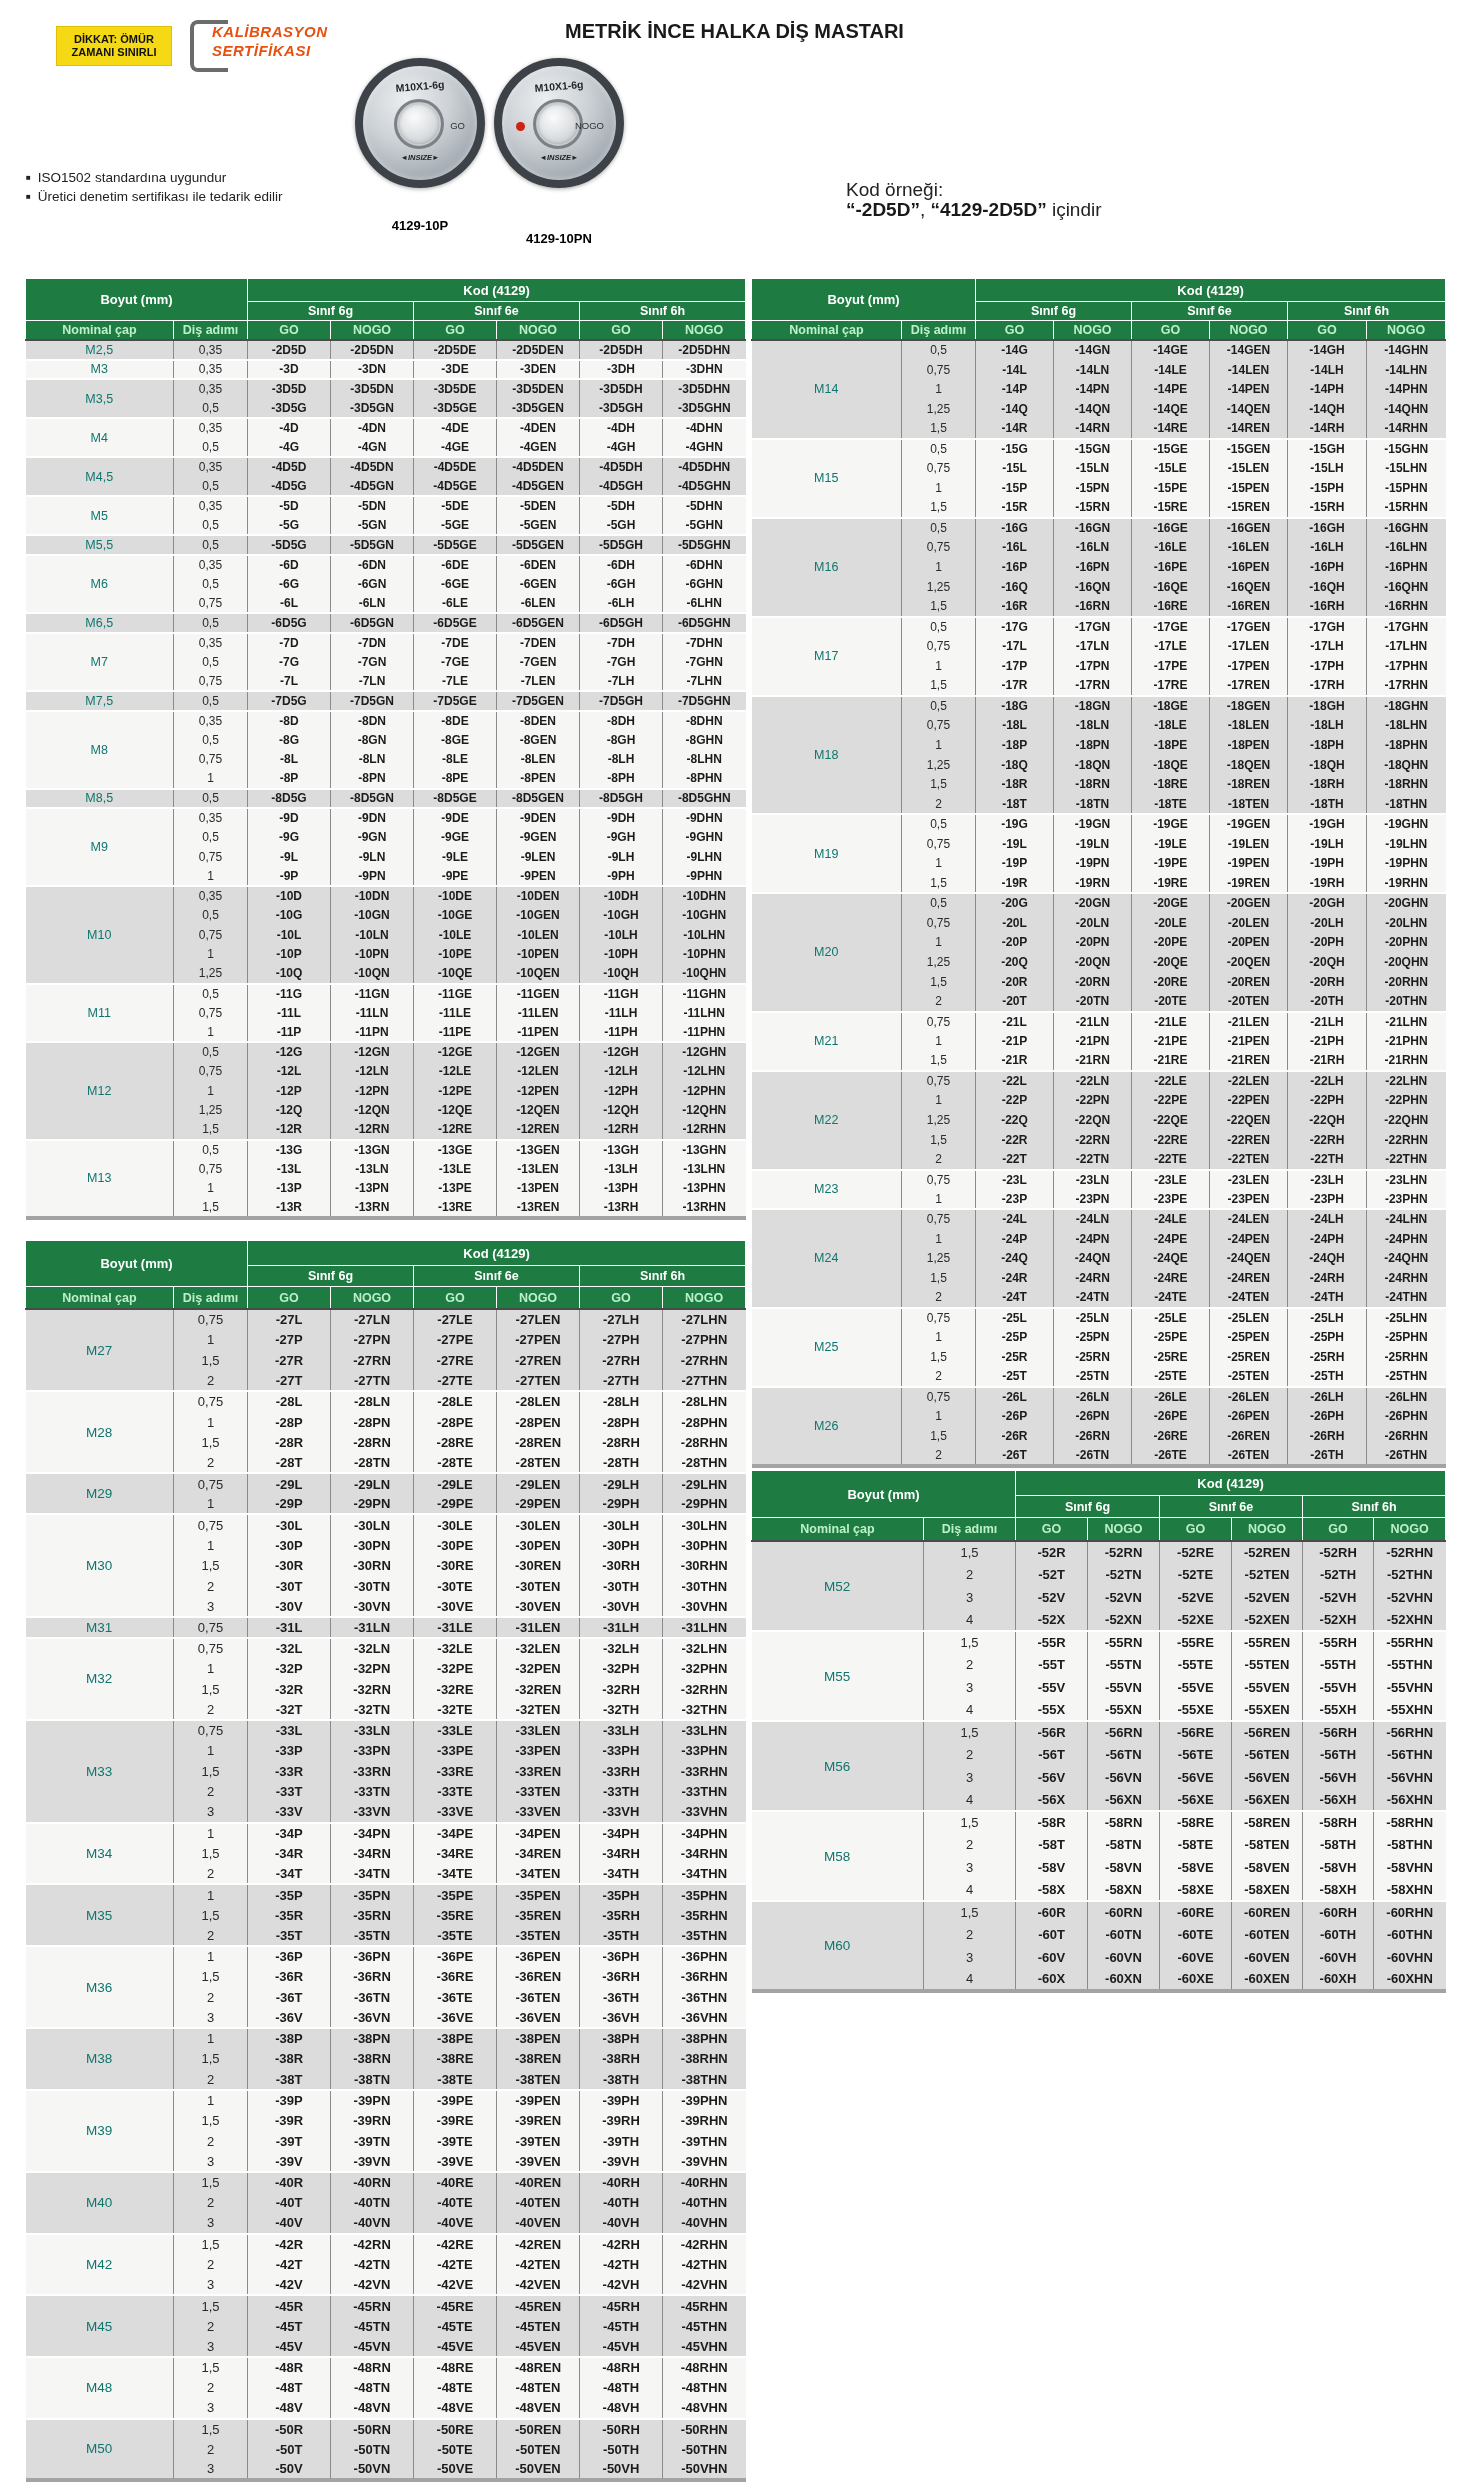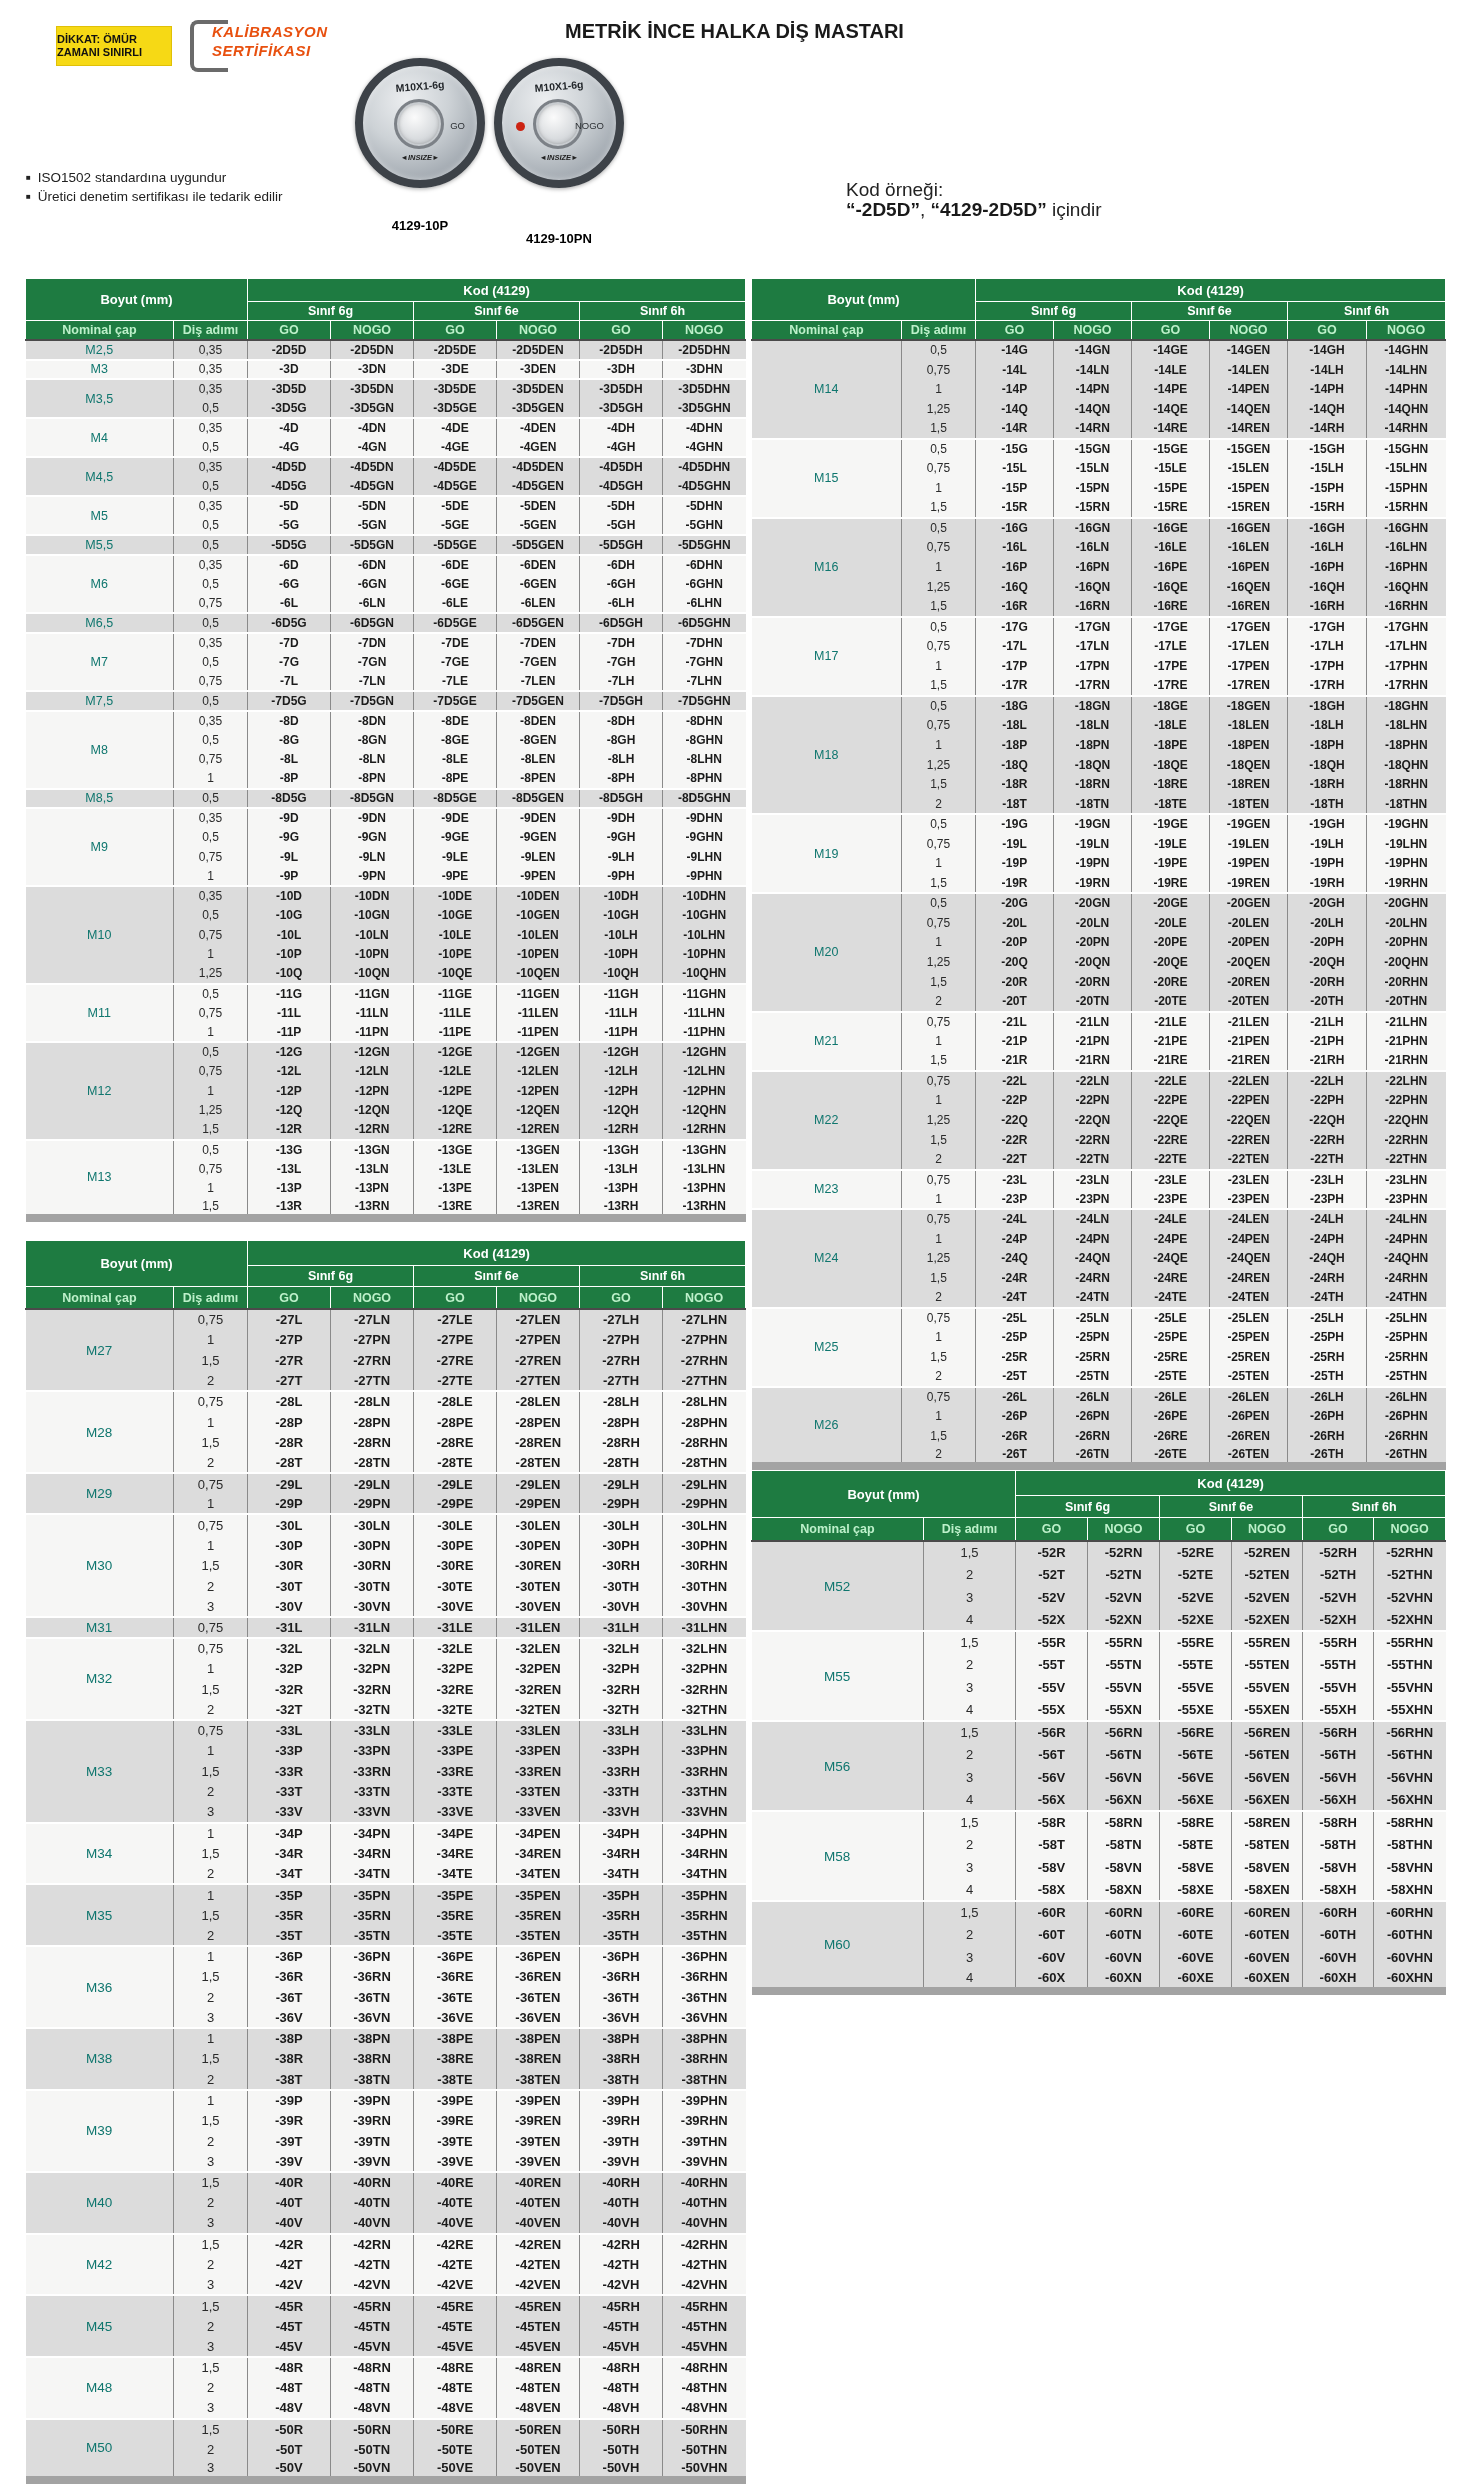--- a/index.html
+++ b/index.html
@@ -1,21 +1,21 @@
 <!DOCTYPE html>
 <html><head>
 <meta charset="utf-8">
 <style>
   html,body{margin:0;padding:0;background:#fff;}
   body{font-family:"Liberation Sans","DejaVu Sans",sans-serif;color:#222;}
   .page{position:relative;width:1469px;height:2488px;background:#fff;overflow:hidden;}
 
   
   .badge{position:absolute;left:56px;top:26px;width:114px;height:38px;background:#f6d915;
-         border:1px solid #e0c007;display:flex;flex-direction:column;align-items:flex-start;justify-content:center;
+         border:1px solid #e0c007;display:flex;flex-direction:column;align-items:center;justify-content:center;
          font-size:11px;font-weight:bold;color:#111;line-height:13px;text-align:center;}
   .calib{position:absolute;left:190px;top:18px;width:190px;height:52px;}
   .calib .bracket{position:absolute;left:0;top:2px;width:34px;height:44px;border:4px solid #6b6b6b;border-right:none;border-radius:8px 0 0 8px;}
   .calib .ltxt{position:absolute;left:22px;top:4px;font-style:italic;font-weight:bold;color:#e8500f;
                font-size:15px;line-height:19px;letter-spacing:0.5px;white-space:nowrap;}
   .title{position:absolute;left:0;top:20px;width:100%;text-align:center;font-size:20px;font-weight:bold;color:#1a1a1a;}
 
   
   .ring{position:absolute;width:130px;height:130px;border-radius:50%;box-sizing:border-box;
         background:radial-gradient(circle at 38% 30%, #eceef0 0%, #cdd2d6 40%, #a7aeb5 72%, #8d949b 100%);
@@ -34,21 +34,21 @@
   .kod-block{position:absolute;left:846px;top:180px;font-size:19px;line-height:20px;color:#222;}
   .kod-block b{color:#1a1a1a;}
 
   
   .tbl{position:absolute;}
   #t0{left:25px;top:278px;width:720px;--h1:22px;--h2:18px;--h3:18px;--rh:19.5px;}
   #t1{left:751px;top:278px;width:694px;--h1:22px;--h2:18px;--h3:18px;--rh:19.75px;}
   #t2{left:25px;top:1240px;width:720px;--h1:24px;--h2:20px;--h3:21px;--rh:20.55px;}
   #t3{left:751px;top:1470px;width:694px;--h1:24px;--h2:21px;--h3:22px;--rh:22.5px;}
 
-  table.gt{border-collapse:collapse;table-layout:fixed;width:100%;border-bottom:8px solid #a3a3a3;}
+  table.gt{border-collapse:collapse;table-layout:fixed;width:100%;border-bottom:4px solid #a3a3a3;}
   .gt th{background:#1e7b41;border:1px solid #fff;padding:0;text-align:center;}
   .gt thead tr:nth-child(1) th{height:var(--h1);font-size:13px;font-weight:bold;color:#fff;}
   .gt thead tr:nth-child(2) th{height:var(--h2);font-size:12.5px;font-weight:bold;color:#fff;}
   .gt thead tr:nth-child(3) th{height:var(--h3);font-size:12.5px;font-weight:bold;color:#bdf0ca;border-bottom:2px solid #4a4a4a;}
   .gt tbody tr{height:var(--rh);}
   .gt td{padding:0;text-align:center;vertical-align:middle;border-left:1px solid #8a8a8a;}
   .gt td.size{border-left:none;font-size:12.5px;color:#0f766e;}
   .gt td.pitch{font-size:12px;color:#2a2a2a;}
   .gt td.code{font-size:12px;font-weight:bold;color:#1b1b1b;}
   .gt tr.g td{background:#dcdcdc;}

